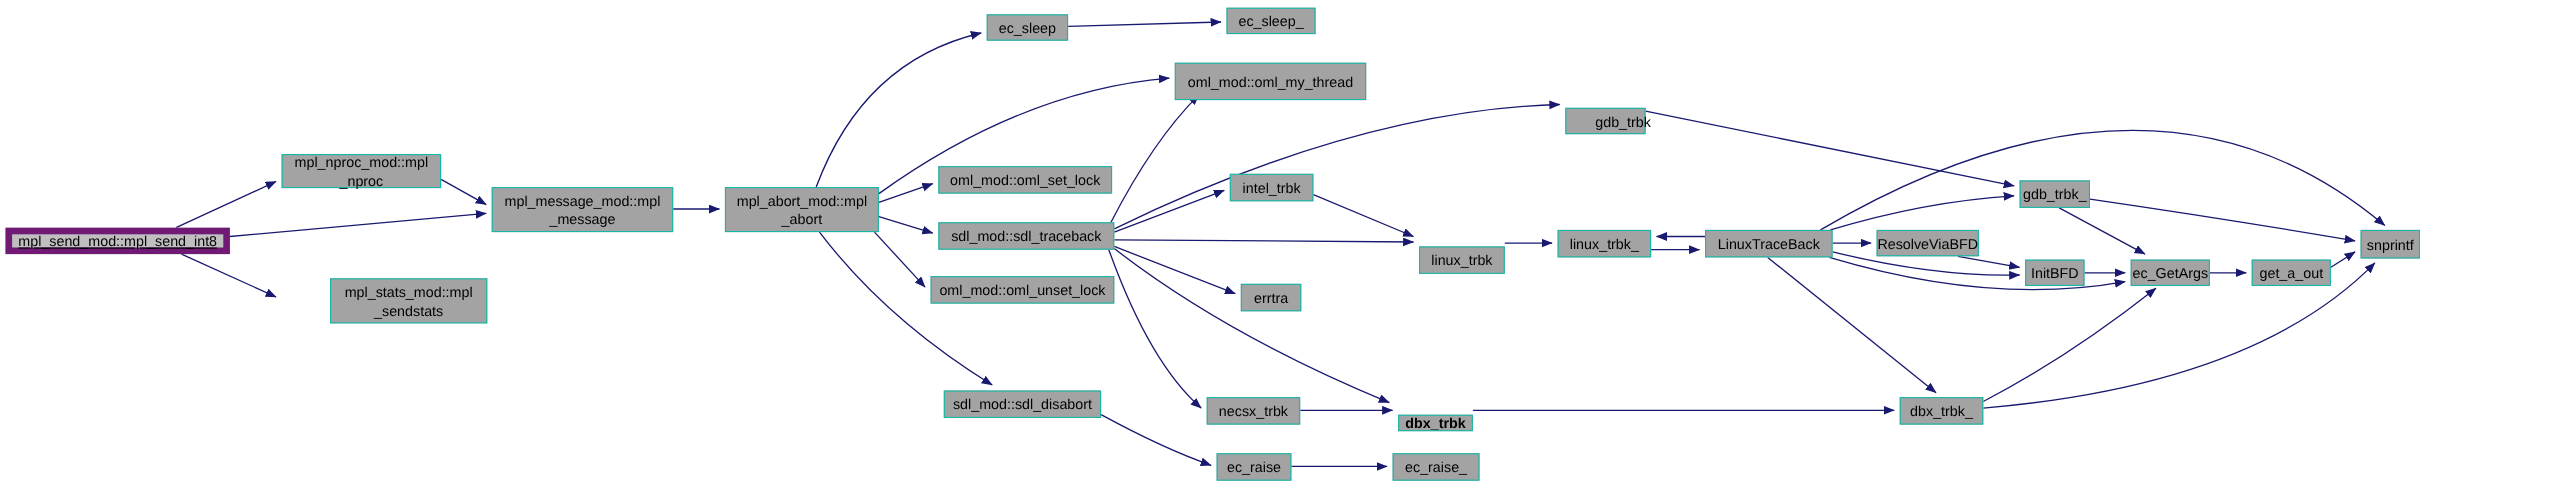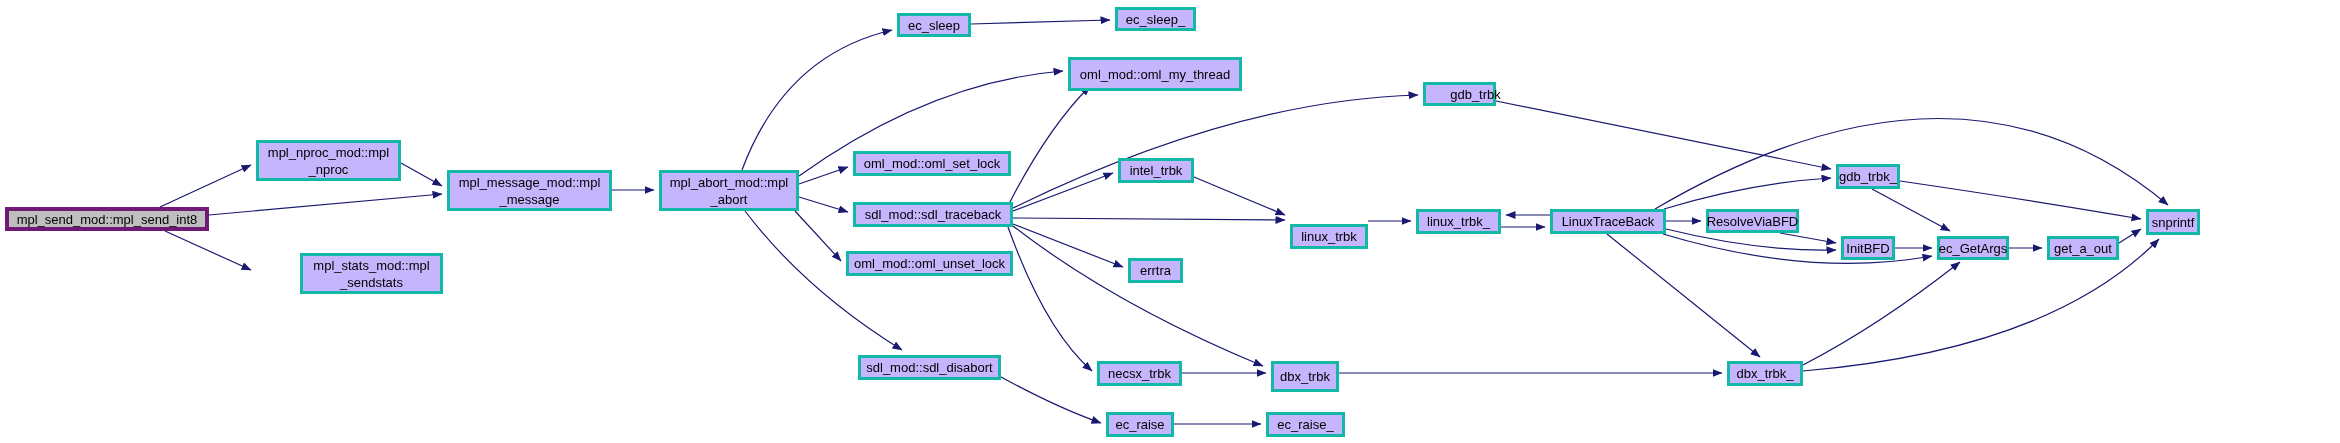--- a/index.html
+++ b/index.html
@@ -1,22 +1,22 @@
 <!DOCTYPE html>
 <html><head>
 <meta charset="utf-8">
 <style>
   html,body{margin:0;padding:0;background:#ffffff;}
   #canvas{position:relative;width:2340px;height:443px;background:#ffffff;overflow:hidden;
           font-family:"Liberation Sans", sans-serif;}
   #edge-layer{position:absolute;left:0;top:0;width:2340px;height:443px;}
-  .node{position:absolute;box-sizing:border-box;background:#c4b5fd;border:3px solid #14b8a6;
+  .node{position:absolute;box-sizing:border-box;background:#a3a3a3;border:1px solid #14b8a6;
         color:#000;display:flex;align-items:center;justify-content:center;text-align:center;
         font-size:13px;line-height:17px;white-space:pre-line;cursor:pointer;z-index:2;}
-  .node.hl{background:#bfbfbf;border:4px solid #701a75;cursor:default;}
+  .node.hl{background:#bfbfbf;border:6px solid #701a75;cursor:default;text-decoration:underline;}
 </style>
 </head>
 <body>
 
 <div id="canvas">
   <svg id="edge-layer" width="2340" height="443" viewBox="0 0 2340 443" xmlns="http://www.w3.org/2000/svg">
     <defs>
       <marker id="arrow" markerWidth="11" markerHeight="9" refX="9.5" refY="4" orient="auto" markerUnits="userSpaceOnUse">
         <path d="M0,0 L10,4 L0,8 z" fill="#191970"></path>
       </marker>
@@ -61,45 +61,45 @@
         <path d="M1339,373 L1722,373" fill="none" stroke="#191970" stroke-width="1.2" marker-end="url(#arrow)"></path>
         <path d="M1803,365 Q1880,325 1960,262" fill="none" stroke="#191970" stroke-width="1.2" marker-end="url(#arrow)"></path>
         <path d="M1803,371 Q2050,350 2159,239" fill="none" stroke="#191970" stroke-width="1.2" marker-end="url(#arrow)"></path>
         <path d="M1182,373 L1266,373" fill="none" stroke="#191970" stroke-width="1.2" marker-end="url(#arrow)"></path>
         <path d="M1001,377 Q1058,408 1101,423" fill="none" stroke="#191970" stroke-width="1.2" marker-end="url(#arrow)"></path>
         <path d="M1174,424 L1261,424" fill="none" stroke="#191970" stroke-width="1.2" marker-end="url(#arrow)"></path>
       </g>
   </svg>
   <div id="nodes">
       <div class="node hl" style="left: 5px; top: 207px; width: 204px; height: 24px;">mpl_send_mod::mpl_send_int8</div>
-      <div class="node" style="left: 256px; top: 140px; width: 145px; height: 41px;">mpl_nproc_mod::mpl
+      <div class="node" style="left: 256px; top: 140px; width: 145px; height: 31px;">mpl_nproc_mod::mpl
 _nproc</div>
       <div class="node" style="left: 256px; top: 253px; width: 143px; height: 41px; margin-left: 44px;">mpl_stats_mod::mpl
 _sendstats</div>
       <div class="node" style="left: 447px; top: 170px; width: 165px; height: 41px;">mpl_message_mod::mpl
 _message</div>
       <div class="node" style="left: 659px; top: 170px; width: 140px; height: 41px;">mpl_abort_mod::mpl
 _abort</div>
       <div class="node" style="left: 897px; top: 13px; width: 74px; height: 24px;">ec_sleep</div>
       <div class="node" style="left: 1115px; top: 7px; width: 81px; height: 24px;">ec_sleep_</div>
       <div class="node" style="left: 1068px; top: 57px; width: 174px; height: 34px;">oml_mod::oml_my_thread</div>
       <div class="node" style="left: 853px; top: 151px; width: 158px; height: 25px;">oml_mod::oml_set_lock</div>
       <div class="node" style="left: 853px; top: 202px; width: 160px; height: 25px;">sdl_mod::sdl_traceback</div>
       <div class="node" style="left: 846px; top: 251px; width: 167px; height: 25px;">oml_mod::oml_unset_lock</div>
       <div class="node" style="left: 858px; top: 355px; width: 143px; height: 25px;">sdl_mod::sdl_disabort</div>
       <div class="node" style="left: 1118px; top: 158px; width: 76px; height: 25px;">intel_trbk</div>
       <div class="node" style="left: 1128px; top: 258px; width: 55px; height: 25px;">errtra</div>
       <div class="node" style="left: 1097px; top: 361px; width: 85px; height: 25px;">necsx_trbk</div>
-      <div class="node" style="left: 1271px; top: 361px; width: 68px; height: 31px;">dbx_trbk</div>
+      <div class="node" style="left: 1271px; top: 377px; width: 68px; height: 15px; font-weight: bold;">dbx_trbk</div>
       <div class="node" style="left: 1106px; top: 412px; width: 68px; height: 25px;">ec_raise</div>
       <div class="node" style="left: 1266px; top: 412px; width: 79px; height: 25px;">ec_raise_</div>
       <div class="node" style="left: 1290px; top: 224px; width: 78px; height: 25px;">linux_trbk</div>
       <div class="node" style="left: 1416px; top: 209px; width: 85px; height: 25px;">linux_trbk_</div>
       <div class="node" style="left: 1550px; top: 209px; width: 116px; height: 25px;">LinuxTraceBack</div>
-      <div class="node" style="left: 1423px; top: 82px; width: 73px; height: 24px; padding-left: 32px;">gdb_trbk</div>
+      <div class="node" style="left: 1423px; top: 98px; width: 73px; height: 24px; padding-left: 32px;">gdb_trbk</div>
       <div class="node" style="left: 1836px; top: 164px; width: 64px; height: 25px;">gdb_trbk_</div>
       <div class="node" style="left: 1706px; top: 209px; width: 93px; height: 24px;">ResolveViaBFD</div>
       <div class="node" style="left: 1841px; top: 236px; width: 54px; height: 24px;">InitBFD</div>
       <div class="node" style="left: 1937px; top: 236px; width: 72px; height: 24px;">ec_GetArgs</div>
       <div class="node" style="left: 2047px; top: 236px; width: 72px; height: 24px;">get_a_out</div>
       <div class="node" style="left: 2146px; top: 209px; width: 54px; height: 26px;">snprintf</div>
       <div class="node" style="left: 1727px; top: 361px; width: 76px; height: 25px;">dbx_trbk_</div>
     </div>
 </div>
 

